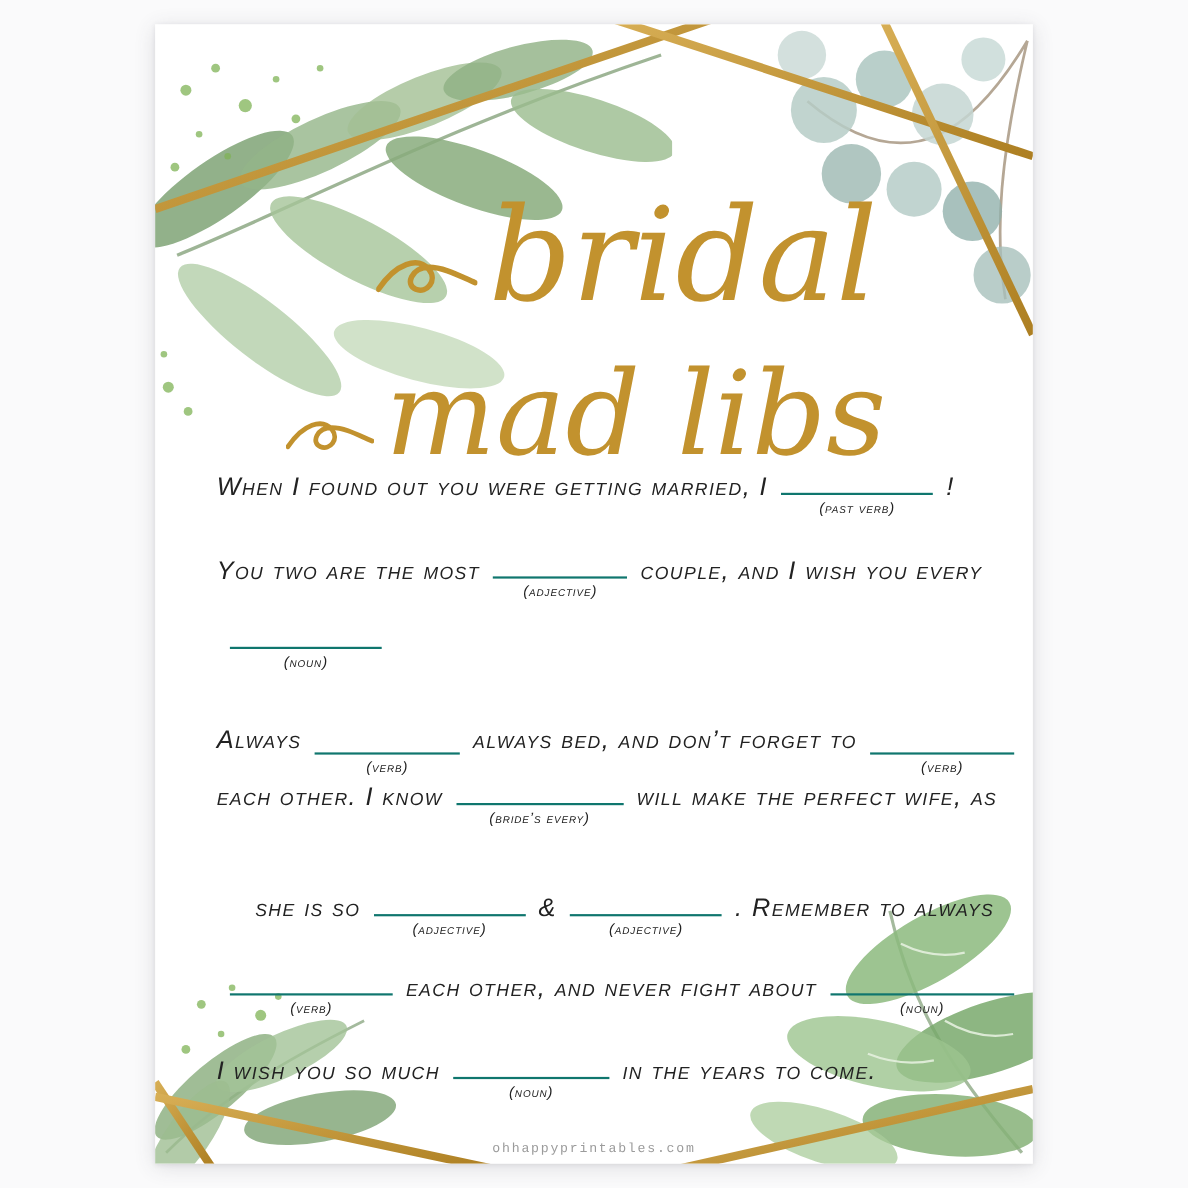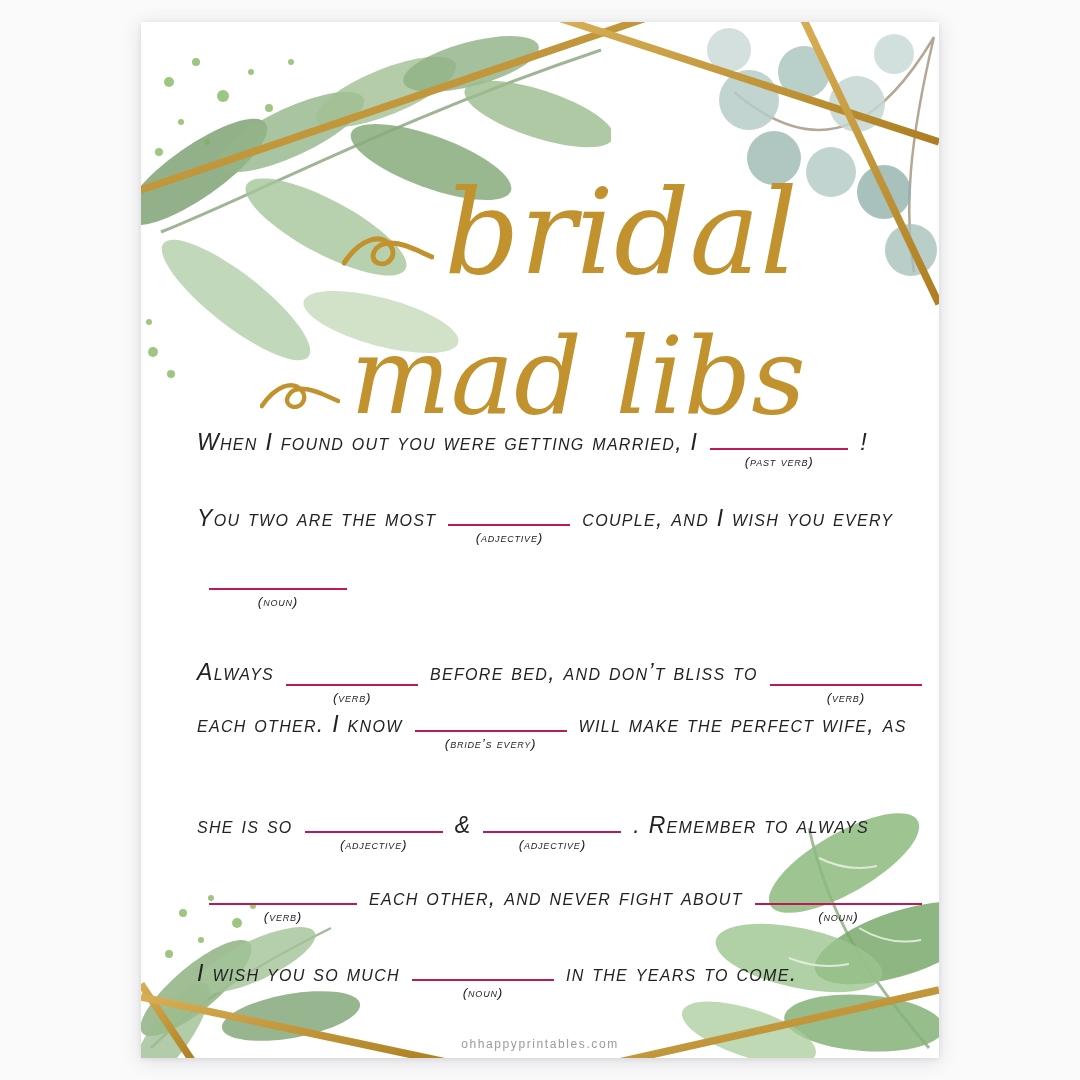--- a/index.html
+++ b/index.html
@@ -36,33 +36,33 @@
 
   .rows{
     position:absolute;left:56px;right:5px;top:0;height:100%;
     font-size:23px;letter-spacing:1.3px;color:#222222;
     font-variant:small-caps;
   }
   .row{position:absolute;left:0;right:0;display:flex;align-items:baseline;white-space:nowrap;}
   .row .txt{display:inline-block;font-style:italic;}
   .blank{
     display:inline-block;position:relative;height:3px;
-    border-bottom:2px solid #be185d;margin:0 12px;flex:0 0 auto;font-style:italic;
+    border-bottom:2px solid #0f766e;margin:0 12px;flex:0 0 auto;font-style:italic;
   }
   .blank.grow{flex:1 1 auto;}
   .blank .lbl{
     position:absolute;left:50%;top:9px;transform:translateX(-50%);
     font-size:13.5px;letter-spacing:.8px;color:#222222;white-space:nowrap;
   }
   .r0{top:407px;} .r1{top:483px;} .r2{top:563px;} .r3{top:637px;align-items:flex-end;}
-  .r4{top:689px;} .r5{top:790px;} .r6{top:862px;} .r7{top:938px;}
+  .r4{top:689px;} .r5{top:790px;margin-left:35px;} .r6{top:862px;} .r7{top:938px;}
 
   .footer{
     position:absolute;left:0;width:100%;top:1015px;text-align:center;
-    font-size:12px;color:#9b9b9b;letter-spacing:1.6px;
+    font-size:12px;color:#9b9b9b;letter-spacing:1.6px;font-family:Liberation Mono, monospace;
   }
 </style>
 </head>
 <body>
 
 <div class="card">
 
   <svg class="decor tl" width="470" height="360" viewBox="0 0 470 360">
     <path d="M20,210 C120,170 260,95 460,28" stroke="#86a37c" stroke-width="3" fill="none" opacity=".8"></path>
     <g>
@@ -191,21 +191,21 @@
       <span class="blank" style="width:138px">
           <span class="lbl">(noun)</span>
         </span>
     </div>
 
     <div class="row r3">
       <span class="txt">Always</span>
       <span class="blank" style="width:132px">
           <span class="lbl">(verb)</span>
         </span>
-      <span class="txt">before bed, and don’t bliss to</span>
+      <span class="txt">always bed, and don’t forget to</span>
       <span class="blank grow">
           <span class="lbl">(verb)</span>
         </span>
     </div>
 
     <div class="row r4">
       <span class="txt">each other.  I know</span>
       <span class="blank" style="width:152px">
           <span class="lbl">(bride’s every)</span>
         </span>

